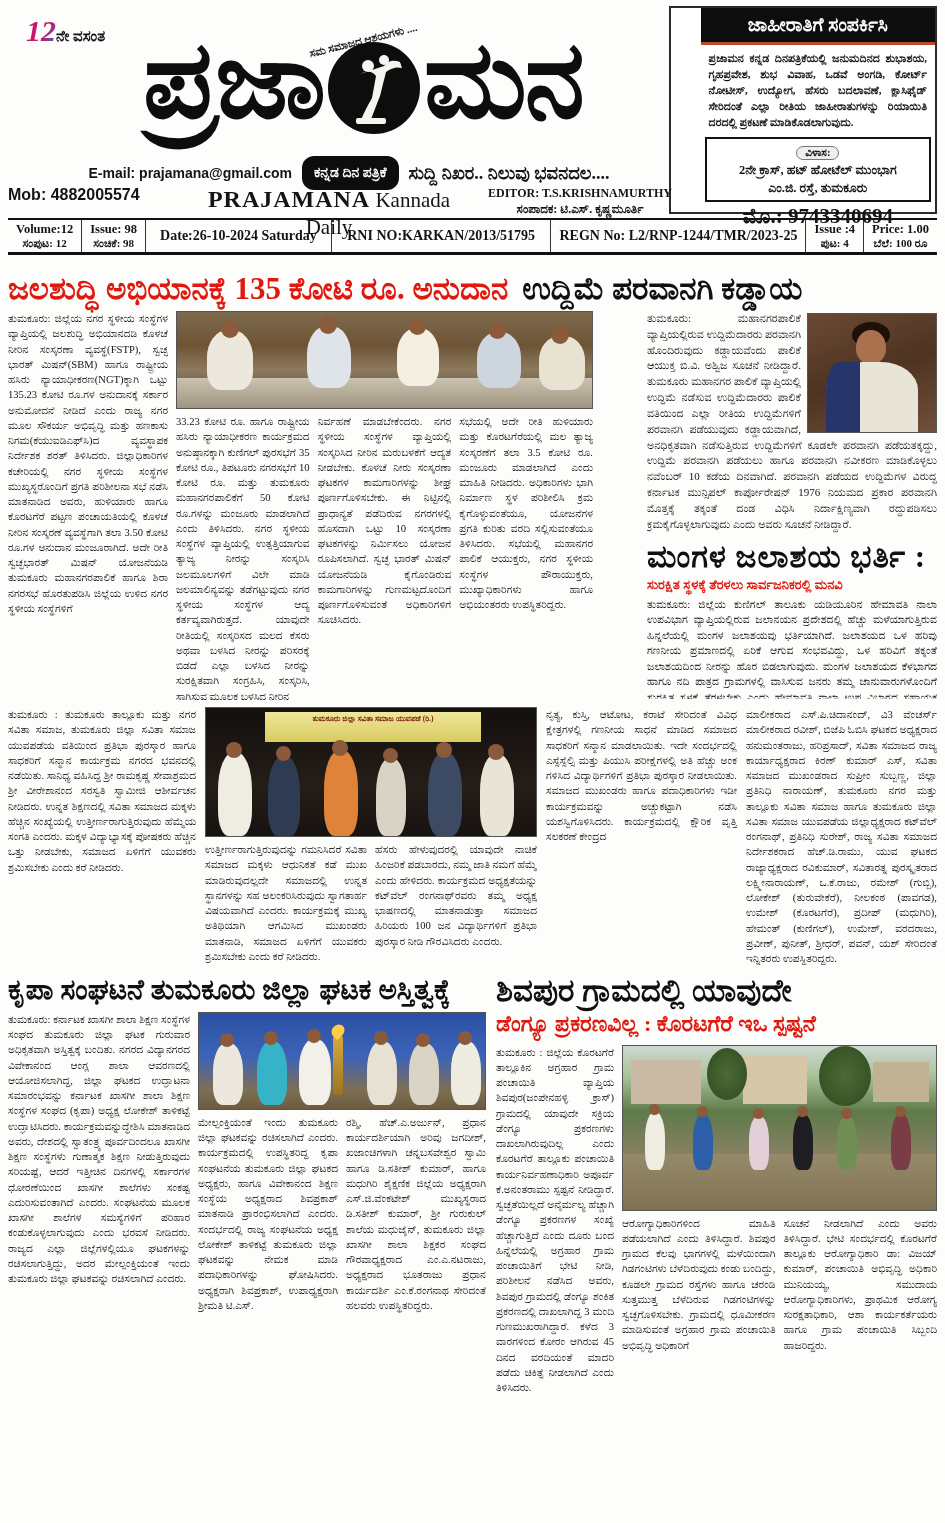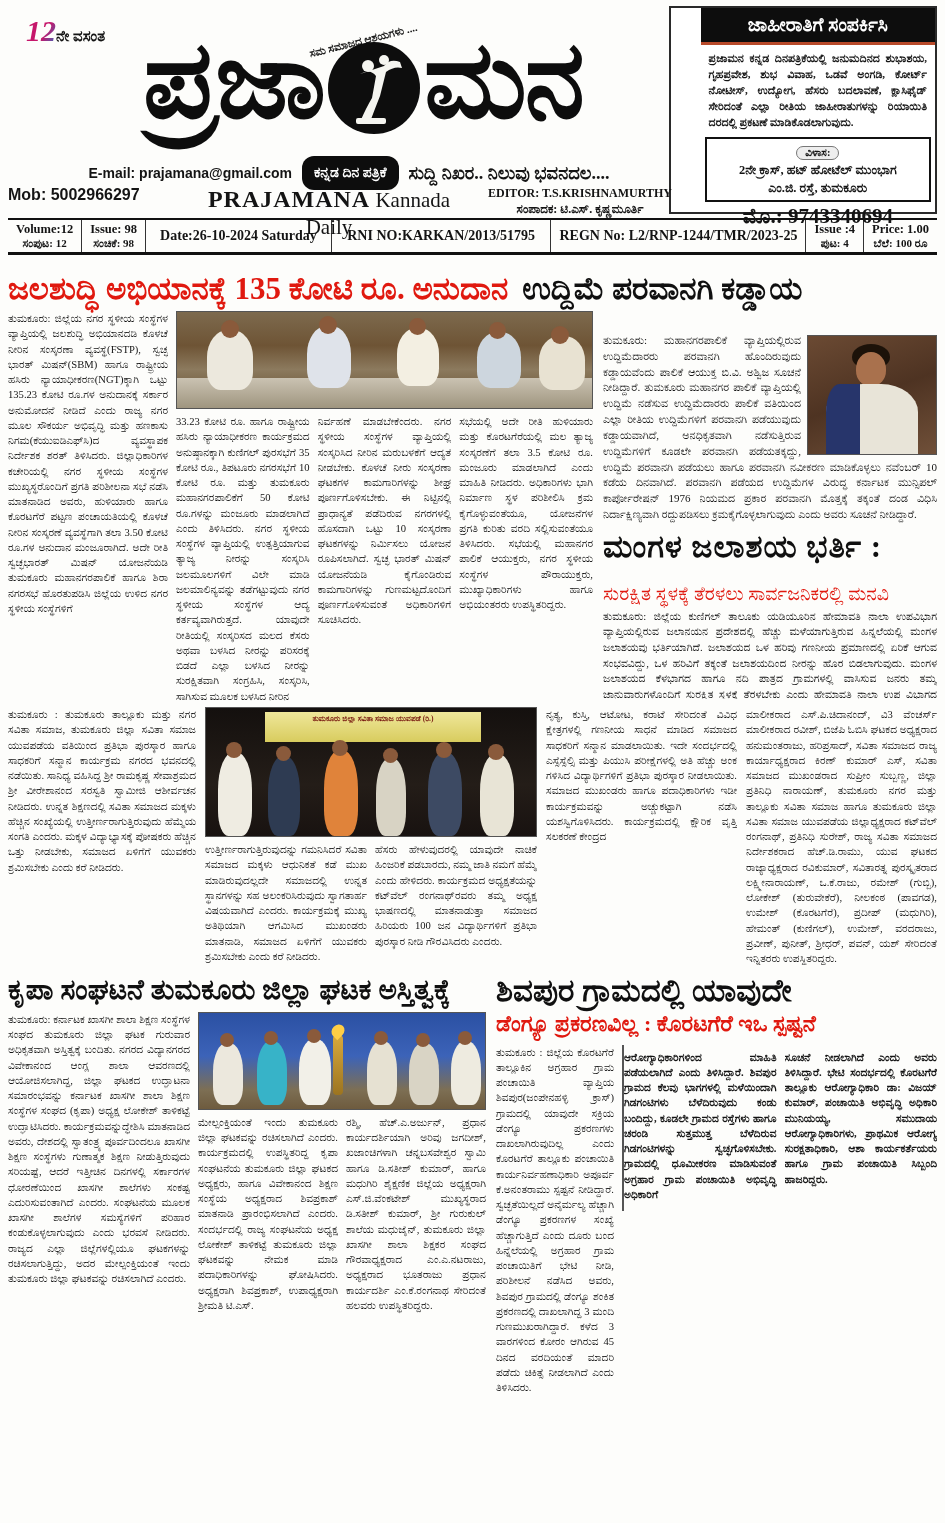--- a/index.html
+++ b/index.html
@@ -49,40 +49,40 @@
 
   
   .hl-row{display:flex;align-items:flex-end;margin-top:6px;height:46px;}
   .hl-red{color:#e0190f;font-weight:900;font-size:31px;white-space:nowrap;}
   .hl-black{color:#101010;font-weight:900;font-size:31px;white-space:nowrap;margin-left:14px;}
 
   
   .col{font-size:10.6px;line-height:1.44;text-align:justify;overflow:hidden;word-break:break-word;}
 
   
-  .topstory{display:flex;margin-top:4px;height:388px;}
+  .topstory{display:flex;margin-top:4px;height:388px;gap:44px;}
   .ts-left{width:585px;display:flex;}
   .ts-c1{width:160px;height:100%;}
   .ts-right-of{width:417px;margin-left:8px;display:flex;flex-direction:column;}
   .photo{position:relative;border:1px solid #555;overflow:hidden;flex:0 0 auto;}
   .meeting{height:96px;background:linear-gradient(180deg,#7d6a4e 0%,#6e5435 35%,#8c7a5e 60%,#5d4526 100%);}
   .meeting .table{position:absolute;left:0;bottom:0;width:100%;height:30px;background:linear-gradient(#caC2b2,#9f957f);}
   .person{position:absolute;border-radius:45% 45% 30% 30%;}
   .head{position:absolute;border-radius:50%;background:#8a5a3b;}
   .ts-undercols{display:flex;gap:8px;margin-top:5px;flex:1;}
   .ts-undercols .col{flex:1;}
   .ts-rightcol{flex:1;margin-left:10px;display:flex;flex-direction:column;}
   .lic-top{position:relative;}
   .lic-photo{float:right;width:128px;height:118px;margin:2px 0 4px 6px;background:linear-gradient(160deg,#6b4a33 0%,#4e3322 50%,#705039 100%);}
   .lic-photo .face{position:absolute;left:48px;top:16px;width:30px;height:34px;border-radius:50% 50% 45% 45%;background:#a9714d;}
   .lic-photo .hair{position:absolute;left:44px;top:8px;width:38px;height:26px;border-radius:50%;background:#1c1209;}
   .lic-photo .saree{position:absolute;left:18px;top:48px;width:92px;height:70px;border-radius:40% 40% 0 0;background:#e8e4d8;}
   .lic-photo .pallu{position:absolute;left:18px;top:48px;width:34px;height:70px;background:#27356b;border-radius:40% 0 0 0;}
   .mangala-hl{font-size:31px;font-weight:900;color:#101010;margin-top:6px;letter-spacing:1px;}
-  .mangala-sub{font-size:19px;font-weight:400;color:#e0190f;margin:18px 0 4px;}
+  .mangala-sub{font-size:13px;font-weight:700;color:#e0190f;margin:2px 0 4px;}
 
   
   .sav-hl{color:#e0190f;font-weight:900;font-size:29.5px;margin-top:8px;white-space:nowrap;}
   .sav-body{display:flex;margin-top:8px;height:258px;gap:9px;}
   .sav-c1{width:188px;}
   .sav-mid{width:332px;display:flex;flex-direction:column;}
   .sav-photo{height:128px;background:linear-gradient(180deg,#14100e 0%,#241d18 60%,#181210 100%);}
   .sav-banner{position:absolute;left:18%;top:4px;width:64%;height:26px;background:linear-gradient(#efe79a,#d8cc5e);
       color:#7a1d12;font-size:7.5px;font-weight:bold;text-align:center;line-height:1.2;padding:2px 2px;overflow:hidden;}
   .sav-under{display:flex;gap:8px;margin-top:5px;flex:1;}
@@ -100,21 +100,21 @@
   .kr-photo .lamp{position:absolute;left:47%;top:22px;width:10px;height:60px;background:linear-gradient(#d8a93c,#9c7420);border-radius:4px;}
   .kr-photo .flame{position:absolute;left:46%;top:12px;width:14px;height:12px;border-radius:50% 50% 50% 0;background:#ffce45;transform:rotate(-45deg);}
   .kr-under{display:flex;gap:8px;margin-top:5px;flex:1;}
   .kr-under .col{flex:1;}
 
   .dg-block{flex:1;display:flex;flex-direction:column;}
   .dg-hl{font-size:31px;font-weight:900;color:#101010;line-height:1.05;}
   .dg-sub{font-size:22px;font-weight:900;color:#e0190f;margin-top:3px;}
   .dg-body{display:flex;gap:8px;margin-top:8px;flex:1;}
   .dg-c1{width:118px;}
-  .dg-right{flex:1;display:flex;flex-direction:row;font-weight:bold;}
+  .dg-right{flex:1;display:flex;flex-direction:column;}
   .dg-photo{height:164px;background:linear-gradient(180deg,#cfd8d2 0%,#a9c49a 18%,#5f7a4a 40%,#8d8267 70%,#7b7157 100%);}
   .dg-photo .house{position:absolute;background:#c9b9a5;}
   .dg-photo .road{position:absolute;left:0;bottom:0;width:100%;height:56px;background:linear-gradient(#968a6b,#7e7253);}
   .dg-photo .tree{position:absolute;border-radius:50%;background:radial-gradient(#4c6b35,#2f4a20);}
   .dg-under{display:flex;gap:8px;margin-top:5px;flex:1;}
   .dg-under .col{flex:1;}
 
   .fig{position:absolute;}
 </style>
 </head>
@@ -142,21 +142,21 @@
             </svg>
           </span>
           <span class="big-title">ಮನ</span>
         </div>
         <div class="tag-row">
           <span class="email">E-mail: prajamana@gmail.com</span>
           <span class="kn-badge">ಕನ್ನಡ ದಿನ ಪತ್ರಿಕೆ</span>
           <span class="slogan">ಸುದ್ದಿ ನಿಖರ.. ನಿಲುವು ಭವನದಲ....</span>
         </div>
         <div class="bottom-row">
-          <span class="mob">Mob: 5002966297</span>
+          <span class="mob">Mob: 4882005574</span>
           <span class="eng-name">
             <span>PRAJAMANA</span><span class="sub"> Kannada Daily</span>
           </span>
           <span class="editor">
             <span>EDITOR: T.S.KRISHNAMURTHY</span><br>
             <span>ಸಂಪಾದಕ: ಟಿ.ಎಸ್. ಕೃಷ್ಣಮೂರ್ತಿ</span>
           </span>
         </div>
       </div>
 
@@ -224,21 +224,21 @@
           </div>
           <div class="ts-undercols">
             <div class="col">33.23 ಕೋಟಿ ರೂ. ಹಾಗೂ ರಾಷ್ಟ್ರೀಯ ಹಸಿರು ನ್ಯಾಯಾಧೀಕರಣ ಕಾರ್ಯಕ್ರಮದ ಅನುಷ್ಠಾನಕ್ಕಾಗಿ ಕುಣಿಗಲ್ ಪುರಸಭೆಗೆ 35 ಕೋಟಿ ರೂ., ತಿಪಟೂರು ನಗರಸಭೆಗೆ 10 ಕೋಟಿ ರೂ. ಮತ್ತು ತುಮಕೂರು ಮಹಾನಗರಪಾಲಿಕೆಗೆ 50 ಕೋಟಿ ರೂ.ಗಳನ್ನು ಮಂಜೂರು ಮಾಡಲಾಗಿದೆ ಎಂದು ತಿಳಿಸಿದರು. ನಗರ ಸ್ಥಳೀಯ ಸಂಸ್ಥೆಗಳ ವ್ಯಾಪ್ತಿಯಲ್ಲಿ ಉತ್ಪತ್ತಿಯಾಗುವ ತ್ಯಾಜ್ಯ ನೀರನ್ನು ಸಂಸ್ಕರಿಸಿ ಜಲಮೂಲಗಳಿಗೆ ವಿಲೇ ಮಾಡಿ ಜಲಮಾಲಿನ್ಯವನ್ನು ತಡೆಗಟ್ಟುವುದು ನಗರ ಸ್ಥಳೀಯ ಸಂಸ್ಥೆಗಳ ಆದ್ಯ ಕರ್ತವ್ಯವಾಗಿರುತ್ತದೆ. ಯಾವುದೇ ರೀತಿಯಲ್ಲಿ ಸಂಸ್ಕರಿಸದ ಮಲದ ಕೆಸರು ಅಥವಾ ಬಳಸಿದ ನೀರನ್ನು ಪರಿಸರಕ್ಕೆ ಬಿಡದೆ ಎಲ್ಲಾ ಬಳಸಿದ ನೀರನ್ನು ಸುರಕ್ಷಿತವಾಗಿ ಸಂಗ್ರಹಿಸಿ, ಸಂಸ್ಕರಿಸಿ, ಸಾಗಿಸುವ ಮೂಲಕ ಬಳಸಿದ ನೀರಿನ</div>
             <div class="col">ನಿರ್ವಹಣೆ ಮಾಡಬೇಕೆಂದರು. ನಗರ ಸ್ಥಳೀಯ ಸಂಸ್ಥೆಗಳ ವ್ಯಾಪ್ತಿಯಲ್ಲಿ ಸಂಸ್ಕರಿಸಿದ ನೀರಿನ ಮರುಬಳಕೆಗೆ ಆದ್ಯತೆ ನೀಡಬೇಕು. ಕೊಳಚೆ ನೀರು ಸಂಸ್ಕರಣಾ ಘಟಕಗಳ ಕಾಮಗಾರಿಗಳನ್ನು ಶೀಘ್ರ ಪೂರ್ಣಗೊಳಿಸಬೇಕು. ಈ ನಿಟ್ಟಿನಲ್ಲಿ ಪ್ರಾಧಾನ್ಯತೆ ಪಡೆದಿರುವ ನಗರಗಳಲ್ಲಿ ಹೊಸದಾಗಿ ಒಟ್ಟು 10 ಸಂಸ್ಕರಣಾ ಘಟಕಗಳನ್ನು ನಿರ್ಮಿಸಲು ಯೋಜನೆ ರೂಪಿಸಲಾಗಿದೆ. ಸ್ವಚ್ಛ ಭಾರತ್ ಮಿಷನ್ ಯೋಜನೆಯಡಿ ಕೈಗೊಂಡಿರುವ ಕಾಮಗಾರಿಗಳನ್ನು ಗುಣಮಟ್ಟದೊಂದಿಗೆ ಪೂರ್ಣಗೊಳಿಸುವಂತೆ ಅಧಿಕಾರಿಗಳಿಗೆ ಸೂಚಿಸಿದರು.</div>
             <div class="col">ಸಭೆಯಲ್ಲಿ ಅದೇ ರೀತಿ ಹುಳಿಯಾರು ಮತ್ತು ಕೊರಟಗೆರೆಯಲ್ಲಿ ಮಲ ತ್ಯಾಜ್ಯ ಸಂಸ್ಕರಣೆಗೆ ತಲಾ 3.5 ಕೋಟಿ ರೂ. ಮಂಜೂರು ಮಾಡಲಾಗಿದೆ ಎಂದು ಮಾಹಿತಿ ನೀಡಿದರು. ಅಧಿಕಾರಿಗಳು ಭಾಗಿ ನಿರ್ಮಾಣ ಸ್ಥಳ ಪರಿಶೀಲಿಸಿ ಕ್ರಮ ಕೈಗೊಳ್ಳುವಂತೆಯೂ, ಯೋಜನೆಗಳ ಪ್ರಗತಿ ಕುರಿತು ವರದಿ ಸಲ್ಲಿಸುವಂತೆಯೂ ತಿಳಿಸಿದರು. ಸಭೆಯಲ್ಲಿ ಮಹಾನಗರ ಪಾಲಿಕೆ ಆಯುಕ್ತರು, ನಗರ ಸ್ಥಳೀಯ ಸಂಸ್ಥೆಗಳ ಪೌರಾಯುಕ್ತರು, ಮುಖ್ಯಾಧಿಕಾರಿಗಳು ಹಾಗೂ ಅಭಿಯಂತರರು ಉಪಸ್ಥಿತರಿದ್ದರು.</div>
           </div>
         </div>
       </div>
 
       <div class="ts-rightcol">
-        <div class="lic-top col" style="font-size:11px;margin-top:22px;">
+        <div class="lic-top col" style="font-size:11px;">
           <div class="photo lic-photo">
             <span class="hair"></span>
             <span class="face"></span>
             <span class="saree"></span>
             <span class="pallu"></span>
           </div>
           <span>ತುಮಕೂರು: ಮಹಾನಗರಪಾಲಿಕೆ ವ್ಯಾಪ್ತಿಯಲ್ಲಿರುವ ಉದ್ದಿಮೆದಾರರು ಪರವಾನಗಿ ಹೊಂದಿರುವುದು ಕಡ್ಡಾಯವೆಂದು ಪಾಲಿಕೆ ಆಯುಕ್ತ ಬಿ.ವಿ. ಅಶ್ವಿಜ ಸೂಚನೆ ನೀಡಿದ್ದಾರೆ.</span>
           <span>ತುಮಕೂರು ಮಹಾನಗರ ಪಾಲಿಕೆ ವ್ಯಾಪ್ತಿಯಲ್ಲಿ ಉದ್ದಿಮೆ ನಡೆಸುವ ಉದ್ದಿಮೆದಾರರು ಪಾಲಿಕೆ ವತಿಯಿಂದ ಎಲ್ಲಾ ರೀತಿಯ ಉದ್ದಿಮೆಗಳಿಗೆ ಪರವಾನಗಿ ಪಡೆಯುವುದು ಕಡ್ಡಾಯವಾಗಿದೆ, ಅನಧಿಕೃತವಾಗಿ ನಡೆಸುತ್ತಿರುವ ಉದ್ದಿಮೆಗಳಿಗೆ ಕೂಡಲೇ ಪರವಾನಗಿ ಪಡೆಯತಕ್ಕದ್ದು, ಉದ್ದಿಮೆ ಪರವಾನಗಿ ಪಡೆಯಲು ಹಾಗೂ ಪರವಾನಗಿ ನವೀಕರಣ ಮಾಡಿಕೊಳ್ಳಲು ನವೆಂಬರ್ 10 ಕಡೆಯ ದಿನವಾಗಿದೆ.</span>
           <span>ಪರವಾನಗಿ ಪಡೆಯದ ಉದ್ದಿಮೆಗಳ ವಿರುದ್ಧ ಕರ್ನಾಟಕ ಮುನ್ಸಿಪಲ್ ಕಾರ್ಪೋರೇಷನ್ 1976 ನಿಯಮದ ಪ್ರಕಾರ ಪರವಾನಗಿ ಮೊತ್ತಕ್ಕೆ ತಕ್ಕಂತೆ ದಂಡ ವಿಧಿಸಿ ನಿರ್ದಾಕ್ಷಿಣ್ಯವಾಗಿ ರದ್ದುಪಡಿಸಲು ಕ್ರಮಕೈಗೊಳ್ಳಲಾಗುವುದು ಎಂದು ಅವರು ಸೂಚನೆ ನೀಡಿದ್ದಾರೆ.</span>
         </div>

